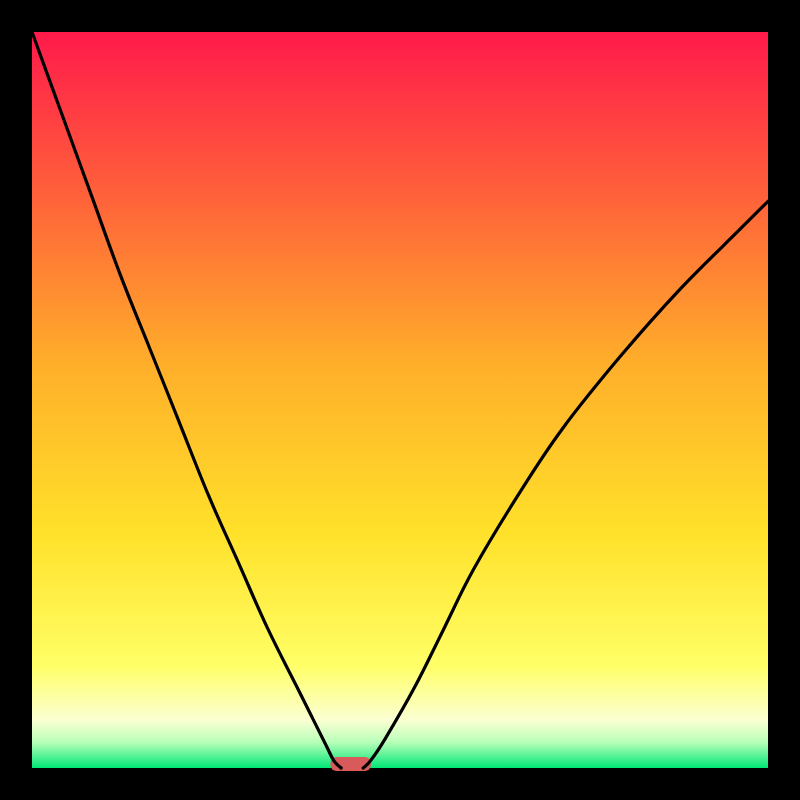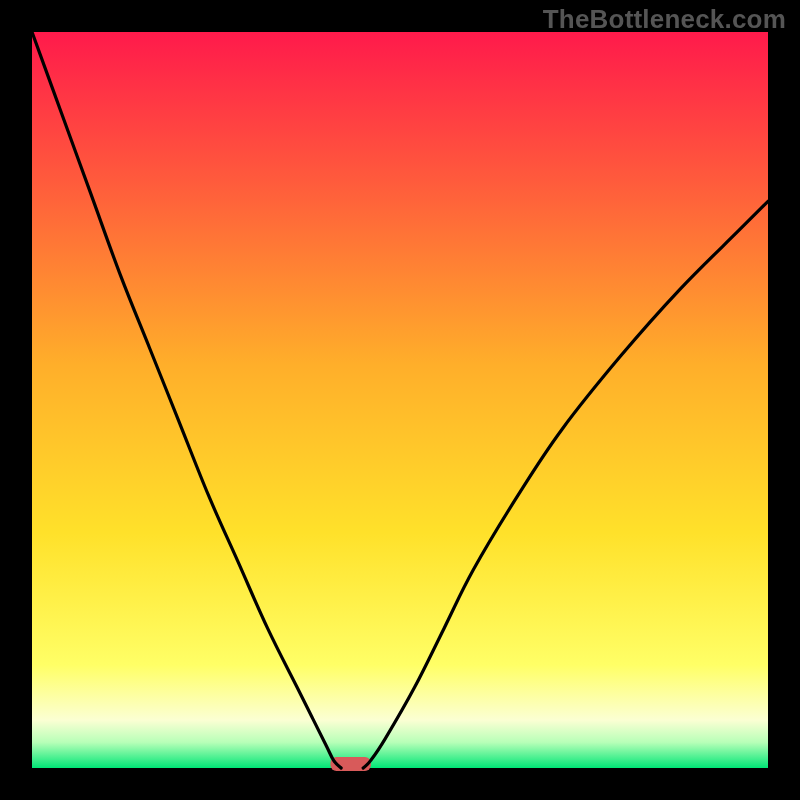--- a/index.html
+++ b/index.html
@@ -51,15 +51,14 @@
           <stop offset="96.50%" stop-color="#b8ffb8"></stop>
           <stop offset="100.00%" stop-color="#00e676"></stop>
         </linearGradient>
   </defs>
   <rect id="plot-bg" fill="url(#bg-grad)" x="32" y="32" width="736" height="736"></rect>
   <rect id="min-marker" rx="6" ry="6" x="330.448" y="757" width="40.48" height="14" fill="#d85a5a"></rect>
   <path id="curve-left" fill="none" stroke="#000" stroke-width="3.2" stroke-linecap="round" d="M 32.00 32.00 C 37.30 46.57, 50.84 83.81, 61.44 112.96 C 72.04 142.11, 80.28 164.77, 90.88 193.92 C 101.48 223.07, 109.72 247.06, 120.32 274.88 C 130.92 302.70, 139.16 321.98, 149.76 348.48 C 160.36 374.98, 168.60 395.58, 179.20 422.08 C 189.80 448.58, 198.04 470.51, 208.64 495.68 C 219.24 520.85, 227.48 538.07, 238.08 561.92 C 248.68 585.77, 256.92 605.64, 267.52 628.16 C 278.12 650.68, 289.01 671.14, 296.96 687.04 C 304.91 702.94, 306.38 705.88, 311.68 716.48 C 316.98 727.08, 322.43 737.97, 326.40 745.92 C 330.37 753.87, 331.11 756.67, 333.76 760.64 C 336.41 764.61, 339.80 766.68, 341.12 768.00"></path>
   <path id="curve-right" fill="none" stroke="#000" stroke-width="3.2" stroke-linecap="round" d="M 363.20 768.00 C 364.52 766.68, 366.59 765.94, 370.56 760.64 C 374.53 755.34, 377.33 751.81, 385.28 738.56 C 393.23 725.31, 404.12 706.91, 414.72 687.04 C 425.32 667.17, 433.56 649.36, 444.16 628.16 C 454.76 606.96, 460.35 593.13, 473.60 569.28 C 486.85 545.43, 501.86 520.85, 517.76 495.68 C 533.66 470.51, 543.37 454.61, 561.92 429.44 C 580.47 404.27, 599.60 381.01, 620.80 355.84 C 642.00 330.67, 658.48 312.12, 679.68 289.60 C 700.88 267.08, 722.66 246.62, 738.56 230.72 C 754.46 214.82, 762.70 206.58, 768.00 201.28"></path>
 </svg>
 
-<div class="watermark">TheBottleneck.com</div>
 
 </div>
 
 </body></html>

